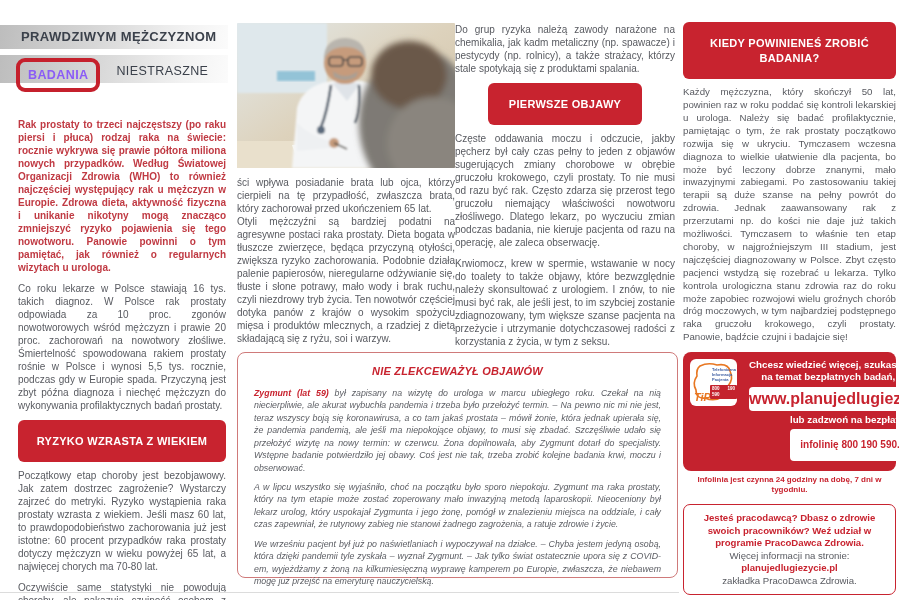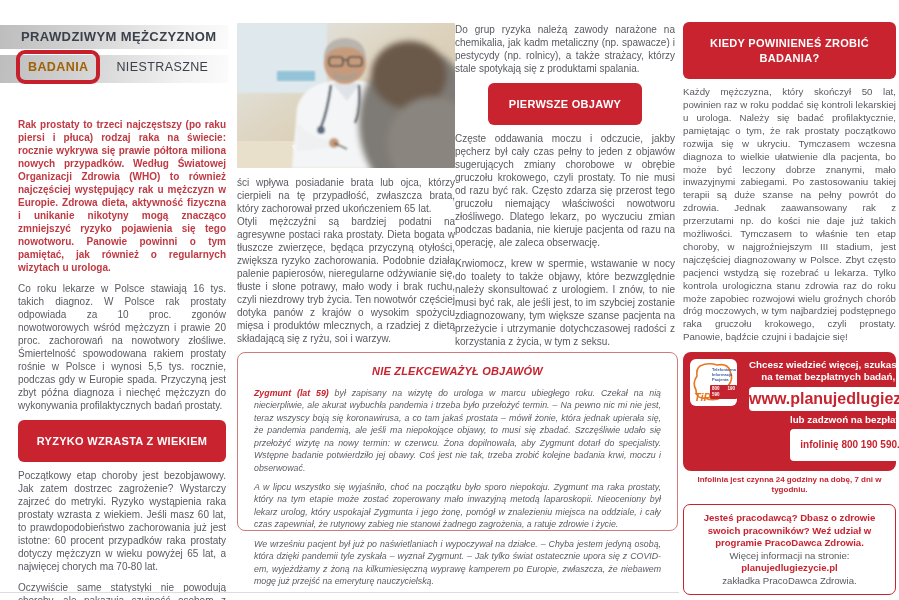--- a/index.html
+++ b/index.html
@@ -17,21 +17,21 @@
   #banner-kicker{top:25px;width:228px;}
   #banner-title{top:55px;width:228px;height:28px;}
   .kicker-text{
     position:absolute;left:21px;top:29px;
     font-size:13px;font-weight:bold;color:#3b414b;letter-spacing:.4px;
   }
   .title-row{position:absolute;left:16px;top:50px;display:flex;align-items:center;}
   .red-outline{
     border:4px solid #c5202c;border-radius:9px;
     padding:6px 8px;background:transparent;
-    font-size:12.5px;font-weight:bold;color:#a16207;letter-spacing:.4px;
+    font-size:12.5px;font-weight:bold;color:#8b5cf6;letter-spacing:.4px;margin-top:8px;
   }
   .title-rest{font-size:12.5px;font-weight:normal;color:#3b414b;letter-spacing:.4px;margin-left:16px;}
 
   
   .col{position:absolute;text-align:justify;color:#585a60;font-size:10px;line-height:1.3;}
   #col1{left:18px;top:118px;width:208px;}
   #col2{left:237px;top:23px;width:218px;}
   #col3{left:455px;top:23px;width:220px;}
   #col4{left:683px;top:22px;width:213px;font-size:9.7px;line-height:1.33;}
   .col p{margin:0 0 8px 0;}
@@ -42,21 +42,21 @@
     text-align:center;font-weight:bold;font-size:11px;letter-spacing:.3px;
     border-radius:6px;padding:14px 2px;margin:0 0 7px 0;
   }
   .section-label.narrow{width:150px;margin:0 auto 7px auto;}
 
   
   .photo{width:218px;height:145px;margin:0 0 8px 0;overflow:hidden;border-radius:1px;}
 
   
   #testimonial{
-    position:absolute;left:237px;top:352px;width:441px;height:179px;
+    position:absolute;left:237px;top:352px;width:441px;height:226px;
     border:1.5px solid #cf7a7a;border-radius:8px;background:#ffffff;
     box-sizing:border-box;padding:11px 16px;
     font-style:italic;color:#5b5d63;font-size:8.8px;line-height:1.42;text-align:justify;
   }
   #testimonial h3{
     margin:0 0 7px 0;text-align:center;
     color:#c8232f;font-size:11px;font-weight:bold;font-style:italic;letter-spacing:.2px;
   }
   #testimonial p{margin:0 0 7px 0;}
   .lead-name{color:#c8232f;font-weight:bold;}

